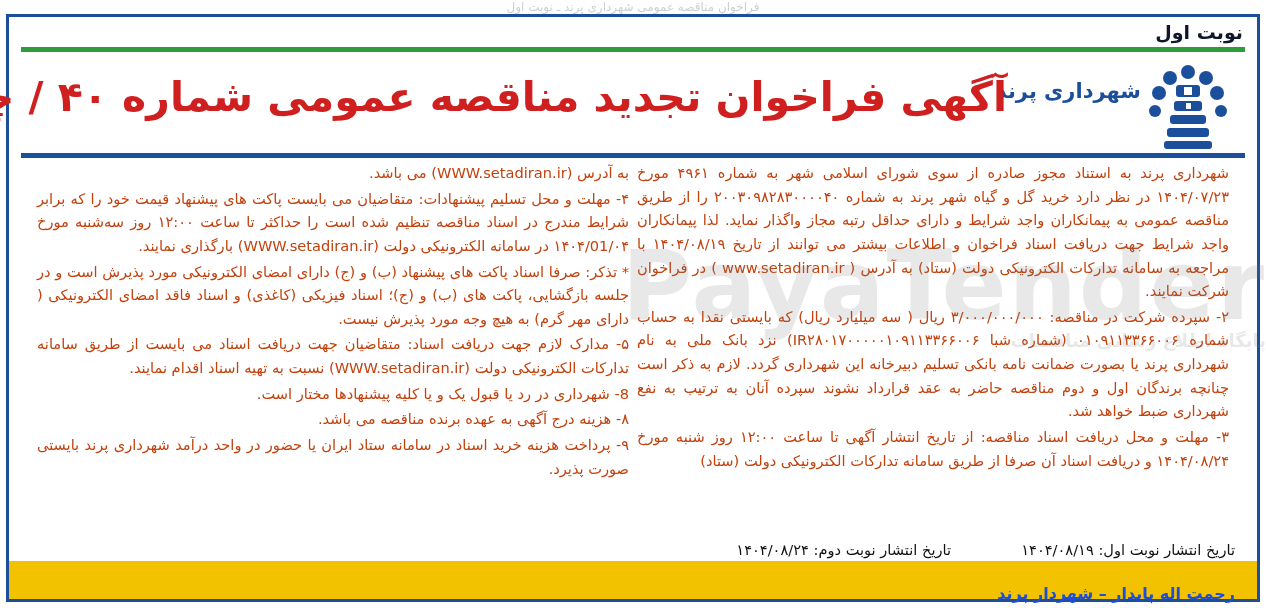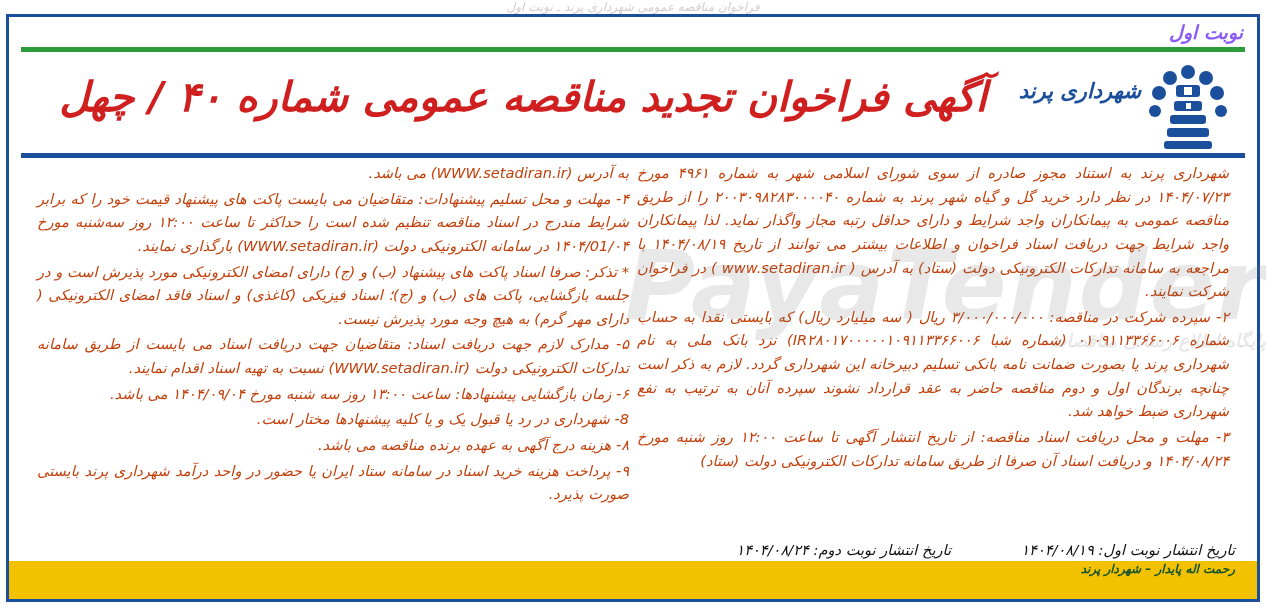--- a/index.html
+++ b/index.html
@@ -10,21 +10,20 @@
   body {
     font-family: "DejaVu Sans", "Liberation Sans", sans-serif;
   }
   .page {
     position: relative;
     width: 1266px;
     height: 608px;
     background: #ffffff;
     overflow: hidden;
     box-sizing: border-box;
-    font-style: italic;
   }
   
   .top-faint {
     position: absolute;
     top: 0px;
     left: 0;
     width: 1266px;
     height: 14px;
     color: #cfcfcf;
     font-size: 12px;
@@ -51,21 +50,21 @@
     top: 0px;
     left: 0px;
     width: 100%;
     height: 26px;
     background: #ffffff;
   }
   .nobat {
     position: absolute;
     top: 4px;
     right: 14px;
-    color: #8b5cf6;
+    color: #0f172a;
     font-weight: bold;
     font-size: 19px;
     direction: rtl;
   }
   .green-rule {
     position: absolute;
     top: 30px;
     left: 12px;
     width: 1224px;
     height: 5px;
@@ -192,25 +191,25 @@
   .footer-band {
     position: absolute;
     bottom: 0px;
     left: 0px;
     width: 100%;
     height: 38px;
     background: #f2c200;
   }
   .footer-text {
     position: absolute;
-    top: 1px;
+    top: 23px;
     right: 22px;
-    color: #14532d;
-    font-weight: bold;
-    font-size: 12px;
+    color: #1d4ed8;
+    font-weight: bold;
+    font-size: 16px;
     direction: rtl;
   }
 </style>
 </head>
 <body>
 
 <div class="page">
 
   <div class="top-faint">فراخوان مناقصه عمومی شهرداری پرند ـ نوبت اول</div>
 
@@ -259,21 +258,20 @@
         <p>شهرداری پرند به استناد مجوز صادره از سوی شورای اسلامی شهر به شماره ۴۹۶۱ مورخ ۱۴۰۴/۰۷/۲۳ در نظر دارد خرید گل و گیاه شهر پرند به شماره ۲۰۰۳۰۹۸۲۸۳۰۰۰۰۴۰ را از طریق مناقصه عمومی به پیمانکاران واجد شرایط و دارای حداقل رتبه مجاز واگذار نماید. لذا پیمانکاران واجد شرایط جهت دریافت اسناد فراخوان و اطلاعات بیشتر می توانند از تاریخ ۱۴۰۴/۰۸/۱۹ با مراجعه به سامانه تدارکات الکترونیکی دولت (ستاد) به آدرس ( www.setadiran.ir ) در فراخوان شرکت نمایند.</p>
         <p>۲- سپرده شرکت در مناقصه: ۳/۰۰۰/۰۰۰/۰۰۰ ریال ( سه میلیارد ریال) که بایستی نقدا به حساب شماره ۰۱۰۹۱۱۳۳۶۶۰۰۶ (شماره شبا IR۲۸۰۱۷۰۰۰۰۰۱۰۹۱۱۳۳۶۶۰۰۶) نزد بانک ملی به نام شهرداری پرند یا بصورت ضمانت نامه بانکی تسلیم دبیرخانه این شهرداری گردد. لازم به ذکر است چنانچه برندگان اول و دوم مناقصه حاضر به عقد قرارداد نشوند سپرده آنان به ترتیب به نفع شهرداری ضبط خواهد شد.</p>
         <p>۳- مهلت و محل دریافت اسناد مناقصه: از تاریخ انتشار آگهی تا ساعت ۱۲:۰۰ روز شنبه مورخ ۱۴۰۴/۰۸/۲۴ و دریافت اسناد آن صرفا از طریق سامانه تدارکات الکترونیکی دولت (ستاد)</p>
       </div>
 
       <div class="col col-left">
         <p>به آدرس (WWW.setadiran.ir) می باشد.</p>
         <p>۴- مهلت و محل تسلیم پیشنهادات: متقاضیان می بایست پاکت های پیشنهاد قیمت خود را که برابر شرایط مندرج در اسناد مناقصه تنظیم شده است را حداکثر تا ساعت ۱۲:۰۰ روز سه‌شنبه مورخ ۱۴۰۴/01/۰۴ در سامانه الکترونیکی دولت (WWW.setadiran.ir) بارگذاری نمایند.</p>
         <p>* تذکر: صرفا اسناد پاکت های پیشنهاد (ب) و (ج) دارای امضای الکترونیکی مورد پذیرش است و در جلسه بازگشایی، پاکت های (ب) و (ج)؛ اسناد فیزیکی (کاغذی) و اسناد فاقد امضای الکترونیکی ( دارای مهر گرم) به هیچ وجه مورد پذیرش نیست.</p>
         <p>۵- مدارک لازم جهت دریافت اسناد: متقاضیان جهت دریافت اسناد می بایست از طریق سامانه تدارکات الکترونیکی دولت (WWW.setadiran.ir) نسبت به تهیه اسناد اقدام نمایند.</p>
-        <p>۶- زمان بازگشایی پیشنهادها: ساعت ۱۳:۰۰ روز سه شنبه مورخ ۱۴۰۴/۰۹/۰۴ می باشد.</p>
         <p>8- شهرداری در رد یا قبول یک و یا کلیه پیشنهادها مختار است.</p>
         <p>۸- هزینه درج آگهی به عهده برنده مناقصه می باشد.</p>
         <p>۹- پرداخت هزینه خرید اسناد در سامانه ستاد ایران یا حضور در واحد درآمد شهرداری پرند بایستی صورت پذیرد.</p>
       </div>
 
     </div>
 
     <div class="dates-row">
       <div class="date-first">تاریخ انتشار نوبت اول: ۱۴۰۴/۰۸/۱۹</div>
       <div class="date-second">تاریخ انتشار نوبت دوم: ۱۴۰۴/۰۸/۲۴</div>

